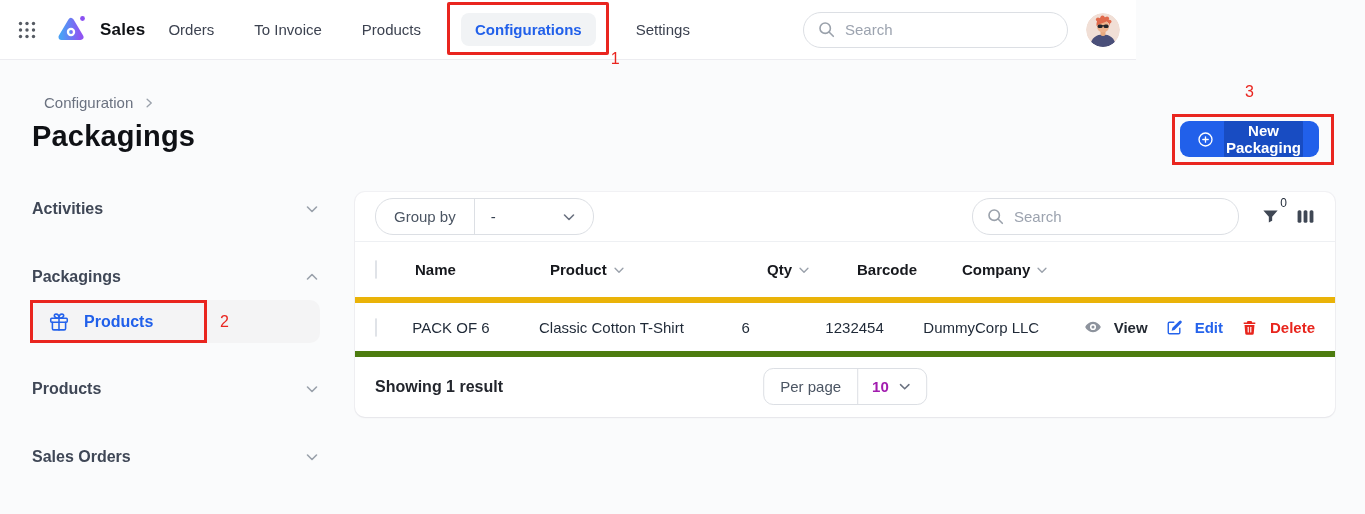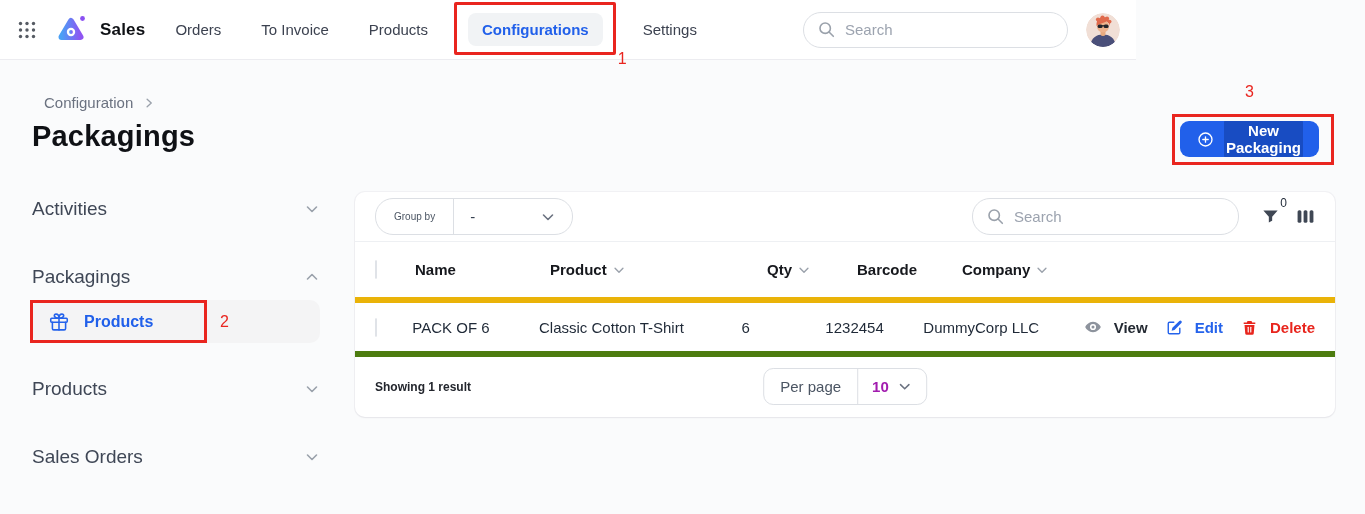--- a/index.html
+++ b/index.html
@@ -15,21 +15,21 @@
 
   
   .topbar {
     position:absolute; top:0; left:0; right:0; height:60px;
     background:#fff; border-bottom:1px solid #ececf0;
     display:flex; align-items:center; padding:0 16px; z-index:5;
   }
   .grid-btn { width:22px; height:22px; display:flex; align-items:center; justify-content:center; color:#565b63; cursor:pointer; }
   .logo { margin-left:18px; width:30px; height:30px; display:flex; align-items:center; }
   .brand { margin-left:14px; font-size:17px; font-weight:bold; color:#0f1115; letter-spacing:.2px; }
-  .nav { display:flex; align-items:center; margin-left:30px; gap:40px; }
+  .nav { display:flex; align-items:center; margin-left:23px; gap:40px; }
   .nav-item { font-size:15px; color:#3c4250; cursor:pointer; white-space:nowrap; }
   .nav-item.active {
     color:var(--accent-blue,#2160ea); font-weight:600;
     background:#f1f3f5; padding:8px 14px; border-radius:8px; position:relative;
   }
   .topbar-right { margin-left:auto; display:flex; align-items:center; gap:18px; }
   .search-pill {
     display:flex; align-items:center; gap:10px; width:265px; height:36px;
     border:1px solid #dcdfe4; border-radius:18px; padding:0 14px; background:#fff;
   }
@@ -49,37 +49,37 @@
     position:absolute; left:1180px; top:121px; height:36px;
     background:var(--accent-blue,#2160ea); color:#fff; border:none; border-radius:9px;
     display:flex; align-items:center; gap:9px; padding:0 16px;
     font-size:15px; font-weight:600; cursor:pointer; font-family:inherit;
   }
   .new-btn .txt-hl { background:rgba(9,40,120,.35); padding:1px 2px; border-radius:1px; }
 
   
   .sidebar { position:absolute; left:32px; top:197px; width:288px; }
   .side-section { display:flex; align-items:center; justify-content:space-between; height:24px; cursor:pointer; }
-  .side-section .lbl { font-size:19px; font-weight:400; color:#3f4756; }
+  .side-section .lbl { font-size:16px; font-weight:700; color:#3f4756; }
   .side-item {
     margin-top:11px; height:43px; background:#f4f4f5; border-radius:10px;
     display:flex; align-items:center; gap:14px; padding:0 16px; cursor:pointer; position:relative;
   }
   .side-item .lbl { font-size:16px; font-weight:600; color:var(--accent-blue,#2160ea); }
   .gap-lg { margin-top:44px; }
   .gap-item-after { margin-top:34px; }
 
   
   .card {
     position:absolute; left:355px; top:192px; width:980px; height:225px;
     background:#fff; border-radius:10px; box-shadow:0 1px 2px rgba(16,24,40,.05), 0 0 0 1px #f1f1f4;
   }
   .toolbar { height:50px; display:flex; align-items:center; padding:0 20px; border-bottom:1px solid #eef0f3; }
   .groupby { display:flex; align-items:stretch; height:37px; border:1px solid #dcdfe4; border-radius:18px; overflow:hidden; background:#fff; }
-  .groupby .gb-label { display:flex; align-items:center; padding:0 18px; font-size:10px; color:#4b5563; border-right:1px solid #dcdfe4; }
+  .groupby .gb-label { display:flex; align-items:center; padding:0 18px; font-size:15px; color:#4b5563; border-right:1px solid #dcdfe4; }
   .groupby .gb-value { display:flex; align-items:center; gap:40px; padding:0 16px; font-size:15px; color:#374151; cursor:pointer; min-width:118px; justify-content:space-between; }
   .tbl-search { margin-left:auto; width:267px; height:37px; }
   .icon-btn { background:none; border:none; cursor:pointer; position:relative; display:flex; align-items:center; color:#3f4754; padding:0; }
   .filter-btn { margin-left:22px; }
   .filter-badge { position:absolute; top:-11px; right:-7px; font-size:12px; color:#1f2937; font-weight:500; }
   .cols-btn { margin-left:16px; }
 
   .trow { display:flex; align-items:center; padding:0 20px; }
   .thead { height:61px; border-bottom:6px solid #eab308; font-weight:bold; font-size:15px; color:#16181d; }
   .tdata { height:54px; border-bottom:6px solid #4d7c0f; font-size:15px; color:#1f2937; }
@@ -91,21 +91,21 @@
   .col-company { width:172px; }
   .col-actions { flex:1; display:flex; justify-content:flex-end; align-items:center; gap:18px; }
   .hcell { display:flex; align-items:center; gap:5px; }
   .checkbox { width:17px; height:17px; border:1.5px solid #e0e3e8; border-radius:5px; background:#fff; cursor:pointer; }
   .action { display:flex; align-items:center; gap:12px; font-size:15px; font-weight:600; cursor:pointer; }
   .action.view { color:#242a33; }
   .action.edit { color:var(--edit-blue,#2563eb); }
   .action.delete { color:var(--delete-red,#e8251d); }
 
   .tfoot { height:59px; display:flex; align-items:center; padding:0 20px; position:relative; }
-  .showing { font-size:12px; font-weight:bold; color:#23262d; }
+  .showing { font-size:16px; font-weight:bold; color:#23262d; }
   .perpage {
     position:absolute; left:50%; transform:translateX(-50%);
     display:flex; align-items:stretch; height:37px; border:1px solid #dcdfe4; border-radius:10px; background:#fff; overflow:hidden;
   }
   .perpage .pp-label { display:flex; align-items:center; padding:0 16px; font-size:15px; color:#4b5563; border-right:1px solid #dcdfe4; }
   .perpage .pp-value { display:flex; align-items:center; gap:8px; padding:0 14px; font-size:15px; font-weight:600; color:#a21caf; cursor:pointer; }
 
   svg { display:block; }
 </style>
 </head>

